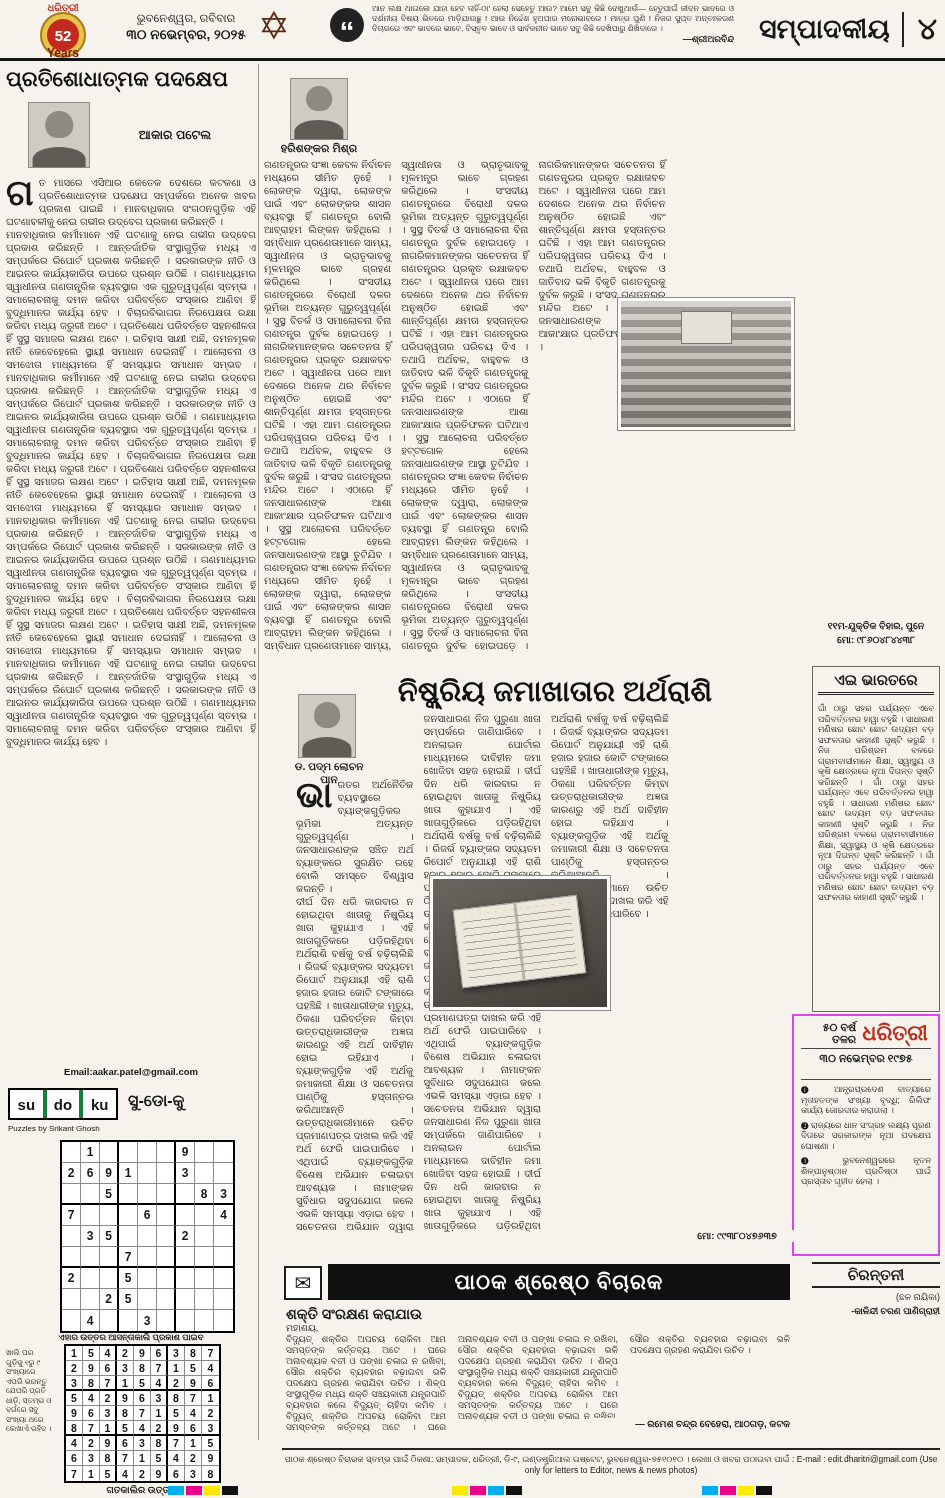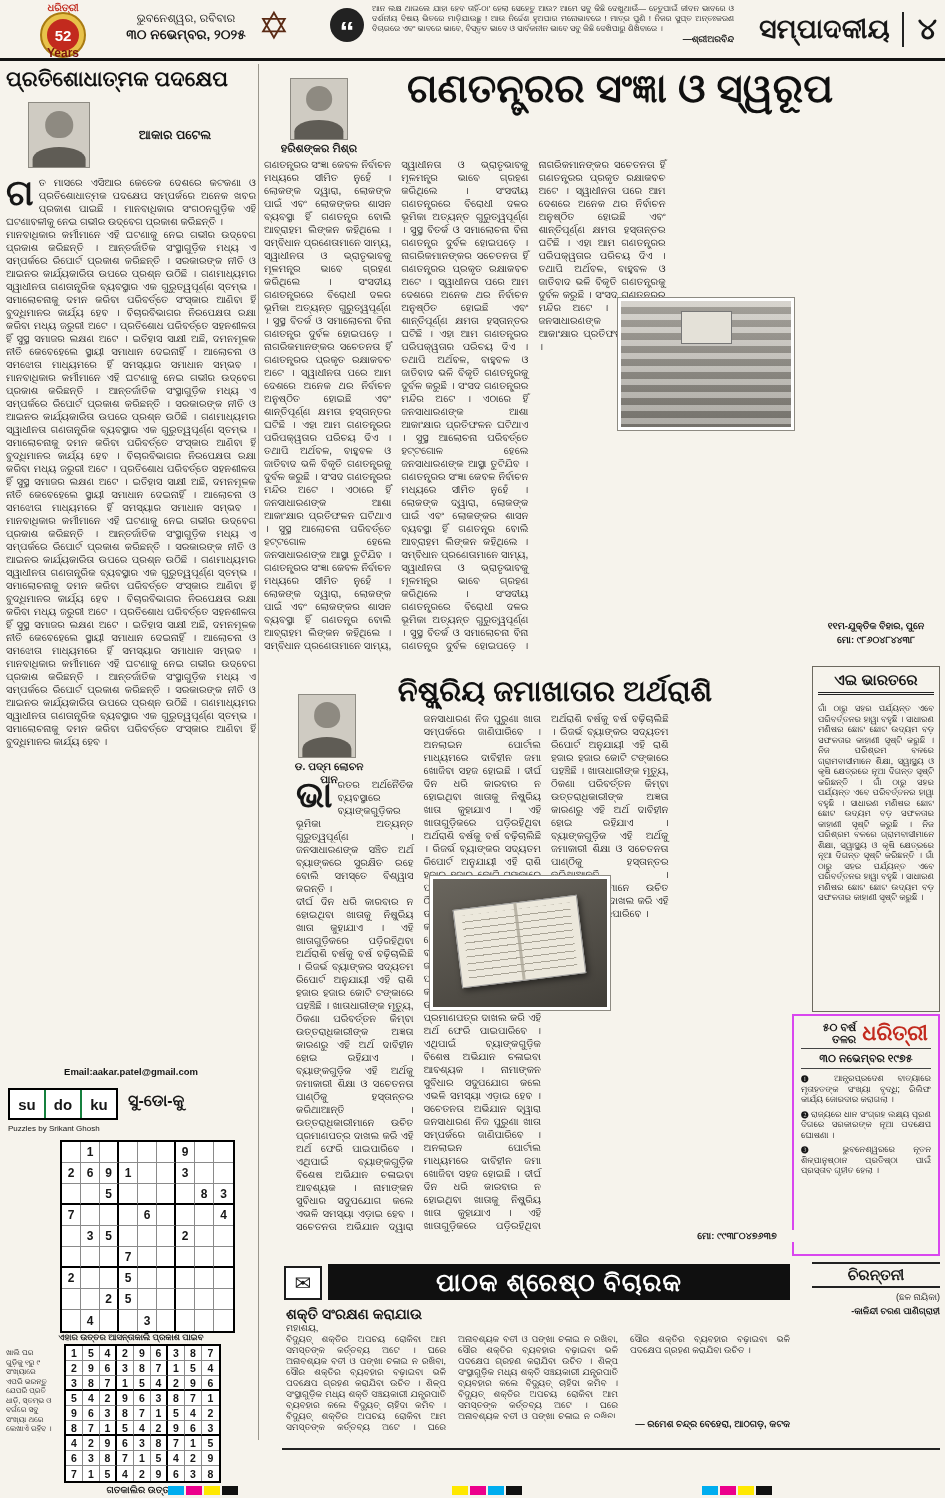--- a/index.html
+++ b/index.html
@@ -44,38 +44,38 @@
 .book{position:absolute;left:14%;top:18%;width:72%;height:62%;background:#ece8dc;transform:rotate(-7deg);border:1px solid #999;box-shadow:2px 3px 6px rgba(0,0,0,.5)}
 .book:before{content:"";position:absolute;left:49%;top:0;width:2%;height:100%;background:#b9b4a6}
 .book .lines{position:absolute;inset:8% 6%;background:repeating-linear-gradient(180deg,transparent 0 6px,#a9a496 6px 7px)}
 
 .ei-box{position:absolute;left:812px;top:666px;width:128px;height:346px;border:1px solid #6d695f;padding:4px 5px;overflow:hidden}
 .ei-title{font-weight:bold;text-align:center;font-size:15px;border-bottom:3px double #222;padding-bottom:3px;margin-bottom:8px}
 .fifty-box{position:absolute;left:792px;top:1014px;width:148px;height:242px;border:2px solid #d946ef;padding:5px 7px;overflow:hidden}
 .fifty-head{display:flex;align-items:center;justify-content:center;gap:6px;border-bottom:1px solid #444;padding-bottom:3px}
 .fifty-small{font-size:11px;font-weight:bold;width:52px;line-height:12px;text-align:right}
 .fifty-brand{font-size:21px;font-weight:bold;color:#c22a1e}
-.fifty-date{text-align:center;font-weight:bold;font-size:11px;margin:3px 0;border-bottom:1px solid #444;padding-bottom:3px}
+.fifty-date{text-align:center;font-weight:bold;font-size:11px;margin:3px 0;border-bottom:1px solid #444;padding-bottom:14px}
 .fifty-item{font-size:8.5px;line-height:10.5px;text-align:justify;margin-top:4px}
 .chi-box{position:absolute;left:812px;top:1262px;width:128px;height:168px;overflow:hidden}
 .chi-title{text-align:center;font-weight:bold;font-size:15px;border-top:2px solid #222;border-bottom:2px solid #222;padding:2px 0;margin-bottom:4px}
 .chi-quote{font-size:9px;line-height:11.5px;text-align:justify}
 .chi-src,.chi-author{text-align:right;font-size:9px;margin-top:3px}
 .chi-author{font-weight:bold}
 
 .mail-icon{position:absolute;left:284px;top:1266px;width:38px;height:34px;border:2px solid #1c1c1c;background:#fff;color:#1c1c1c;font-size:20px;text-align:center;line-height:30px}
-.banner{position:absolute;left:328px;top:1264px;width:462px;height:36px;background:#101010;color:#fff;text-align:center;font-weight:bold;font-size:25px;line-height:36px;letter-spacing:1px}
+.banner{position:absolute;left:328px;top:1264px;width:462px;height:36px;background:#101010;color:#fff;text-align:center;font-weight:bold;font-size:21px;line-height:36px;letter-spacing:1px}
 .letter-title{position:absolute;left:286px;top:1306px;font-weight:bold;font-size:14.5px}
 .signature{position:absolute;left:590px;top:1418px;width:200px;text-align:right;font-weight:bold;font-size:9.5px;background:#f6f3ec}
 
 .footer{position:absolute;left:282px;top:1448px;width:658px;height:42px;border-top:2px solid #222;padding-top:4px;text-align:center;font-size:8.5px;line-height:11px}
 
 .sudoku{position:absolute;left:6px;top:1086px;width:250px;height:408px}
 .sdk-logo{position:absolute;left:2px;top:2px;width:110px;height:32px;border:2px solid #000;display:flex;background:#fff}
-.sdk-logo span{flex:1;display:flex;align-items:center;justify-content:center;font-weight:bold;font-size:15px;border-right:2px solid #15803d}
+.sdk-logo span{flex:1;display:flex;align-items:center;justify-content:center;font-weight:bold;font-size:15px;border-right:4px solid #15803d}
 .sdk-logo span:last-child{border-right:0}
 .sdk-title{position:absolute;left:122px;top:6px;font-weight:bold;font-size:16px}
 .sdk-byline{position:absolute;left:2px;top:38px;width:160px;font-size:8px}
 .sgrid{display:grid;border:2px solid #000;background:#fff;position:absolute}
 .sgrid .cell{display:flex;align-items:center;justify-content:center;font-weight:bold;border-right:1px solid #8a8a8a;border-bottom:1px solid #8a8a8a}
 .sgrid .cell:nth-child(3n){border-right:2px solid #000}
 .sgrid .cell:nth-child(9n){border-right:0}
 .sgrid .cell:nth-child(n+19):nth-child(-n+27),
 .sgrid .cell:nth-child(n+46):nth-child(-n+54){border-bottom:2px solid #000}
 .sgrid .cell:nth-child(n+73){border-bottom:0}
@@ -127,21 +127,20 @@
     <div class="head"></div>
       <div class="shoulders"></div>
   </div>
   <div class="abs byline" style="left:100px;top:128px;width:150px;font-size:12.5px">ଆକାର ପଟେଲ</div>
   <div class="abs body-text" style="left:6px;top:176px;width:250px;height:886px">
     <p class="lede">ଗତ ମାସରେ ଏସିଆର କେତେକ ଦେଶରେ କଟକଣା ଓ ପ୍ରତିଶୋଧାତ୍ମକ ପଦକ୍ଷେପ ସମ୍ପର୍କରେ ଅନେକ ଖବର ପ୍ରକାଶ ପାଇଛି । ମାନବାଧିକାର ସଂଗଠନଗୁଡ଼ିକ ଏହି ଘଟଣାବଳୀକୁ ନେଇ ଗଭୀର ଉଦ୍‌ବେଗ ପ୍ରକାଶ କରିଛନ୍ତି ।</p>
     <p>ମାନବାଧିକାର କର୍ମୀମାନେ ଏହି ଘଟଣାକୁ ନେଇ ଗଭୀର ଉଦ୍‌ବେଗ ପ୍ରକାଶ କରିଛନ୍ତି । ଆନ୍ତର୍ଜାତିକ ସଂସ୍ଥାଗୁଡ଼ିକ ମଧ୍ୟ ଏ ସମ୍ପର୍କରେ ରିପୋର୍ଟ ପ୍ରକାଶ କରିଛନ୍ତି । ସରକାରଙ୍କ ନୀତି ଓ ଆଇନର କାର୍ଯ୍ୟକାରିତା ଉପରେ ପ୍ରଶ୍ନ ଉଠିଛି । ଗଣମାଧ୍ୟମର ସ୍ୱାଧୀନତା ଗଣତାନ୍ତ୍ରିକ ବ୍ୟବସ୍ଥାର ଏକ ଗୁରୁତ୍ୱପୂର୍ଣ୍ଣ ସ୍ତମ୍ଭ । ସମାଲୋଚନାକୁ ଦମନ କରିବା ପରିବର୍ତ୍ତେ ସଂସ୍କାର ଆଣିବା ହିଁ ବୁଦ୍ଧିମାନର କାର୍ଯ୍ୟ ହେବ । ବିଚାରବିଭାଗର ନିରପେକ୍ଷତା ରକ୍ଷା କରିବା ମଧ୍ୟ ଜରୁରୀ ଅଟେ । ପ୍ରତିଶୋଧ ପରିବର୍ତ୍ତେ ସହନଶୀଳତା ହିଁ ସୁସ୍ଥ ସମାଜର ଲକ୍ଷଣ ଅଟେ । ଇତିହାସ ସାକ୍ଷୀ ଅଛି, ଦମନମୂଳକ ନୀତି କେବେହେଲେ ସ୍ଥାୟୀ ସମାଧାନ ଦେଇନାହିଁ । ଆଲୋଚନା ଓ ସମଝୋତା ମାଧ୍ୟମରେ ହିଁ ସମସ୍ୟାର ସମାଧାନ ସମ୍ଭବ । ମାନବାଧିକାର କର୍ମୀମାନେ ଏହି ଘଟଣାକୁ ନେଇ ଗଭୀର ଉଦ୍‌ବେଗ ପ୍ରକାଶ କରିଛନ୍ତି । ଆନ୍ତର୍ଜାତିକ ସଂସ୍ଥାଗୁଡ଼ିକ ମଧ୍ୟ ଏ ସମ୍ପର୍କରେ ରିପୋର୍ଟ ପ୍ରକାଶ କରିଛନ୍ତି । ସରକାରଙ୍କ ନୀତି ଓ ଆଇନର କାର୍ଯ୍ୟକାରିତା ଉପରେ ପ୍ରଶ୍ନ ଉଠିଛି । ଗଣମାଧ୍ୟମର ସ୍ୱାଧୀନତା ଗଣତାନ୍ତ୍ରିକ ବ୍ୟବସ୍ଥାର ଏକ ଗୁରୁତ୍ୱପୂର୍ଣ୍ଣ ସ୍ତମ୍ଭ । ସମାଲୋଚନାକୁ ଦମନ କରିବା ପରିବର୍ତ୍ତେ ସଂସ୍କାର ଆଣିବା ହିଁ ବୁଦ୍ଧିମାନର କାର୍ଯ୍ୟ ହେବ । ବିଚାରବିଭାଗର ନିରପେକ୍ଷତା ରକ୍ଷା କରିବା ମଧ୍ୟ ଜରୁରୀ ଅଟେ । ପ୍ରତିଶୋଧ ପରିବର୍ତ୍ତେ ସହନଶୀଳତା ହିଁ ସୁସ୍ଥ ସମାଜର ଲକ୍ଷଣ ଅଟେ । ଇତିହାସ ସାକ୍ଷୀ ଅଛି, ଦମନମୂଳକ ନୀତି କେବେହେଲେ ସ୍ଥାୟୀ ସମାଧାନ ଦେଇନାହିଁ । ଆଲୋଚନା ଓ ସମଝୋତା ମାଧ୍ୟମରେ ହିଁ ସମସ୍ୟାର ସମାଧାନ ସମ୍ଭବ । ମାନବାଧିକାର କର୍ମୀମାନେ ଏହି ଘଟଣାକୁ ନେଇ ଗଭୀର ଉଦ୍‌ବେଗ ପ୍ରକାଶ କରିଛନ୍ତି । ଆନ୍ତର୍ଜାତିକ ସଂସ୍ଥାଗୁଡ଼ିକ ମଧ୍ୟ ଏ ସମ୍ପର୍କରେ ରିପୋର୍ଟ ପ୍ରକାଶ କରିଛନ୍ତି । ସରକାରଙ୍କ ନୀତି ଓ ଆଇନର କାର୍ଯ୍ୟକାରିତା ଉପରେ ପ୍ରଶ୍ନ ଉଠିଛି । ଗଣମାଧ୍ୟମର ସ୍ୱାଧୀନତା ଗଣତାନ୍ତ୍ରିକ ବ୍ୟବସ୍ଥାର ଏକ ଗୁରୁତ୍ୱପୂର୍ଣ୍ଣ ସ୍ତମ୍ଭ । ସମାଲୋଚନାକୁ ଦମନ କରିବା ପରିବର୍ତ୍ତେ ସଂସ୍କାର ଆଣିବା ହିଁ ବୁଦ୍ଧିମାନର କାର୍ଯ୍ୟ ହେବ । ବିଚାରବିଭାଗର ନିରପେକ୍ଷତା ରକ୍ଷା କରିବା ମଧ୍ୟ ଜରୁରୀ ଅଟେ । ପ୍ରତିଶୋଧ ପରିବର୍ତ୍ତେ ସହନଶୀଳତା ହିଁ ସୁସ୍ଥ ସମାଜର ଲକ୍ଷଣ ଅଟେ । ଇତିହାସ ସାକ୍ଷୀ ଅଛି, ଦମନମୂଳକ ନୀତି କେବେହେଲେ ସ୍ଥାୟୀ ସମାଧାନ ଦେଇନାହିଁ । ଆଲୋଚନା ଓ ସମଝୋତା ମାଧ୍ୟମରେ ହିଁ ସମସ୍ୟାର ସମାଧାନ ସମ୍ଭବ । ମାନବାଧିକାର କର୍ମୀମାନେ ଏହି ଘଟଣାକୁ ନେଇ ଗଭୀର ଉଦ୍‌ବେଗ ପ୍ରକାଶ କରିଛନ୍ତି । ଆନ୍ତର୍ଜାତିକ ସଂସ୍ଥାଗୁଡ଼ିକ ମଧ୍ୟ ଏ ସମ୍ପର୍କରେ ରିପୋର୍ଟ ପ୍ରକାଶ କରିଛନ୍ତି । ସରକାରଙ୍କ ନୀତି ଓ ଆଇନର କାର୍ଯ୍ୟକାରିତା ଉପରେ ପ୍ରଶ୍ନ ଉଠିଛି । ଗଣମାଧ୍ୟମର ସ୍ୱାଧୀନତା ଗଣତାନ୍ତ୍ରିକ ବ୍ୟବସ୍ଥାର ଏକ ଗୁରୁତ୍ୱପୂର୍ଣ୍ଣ ସ୍ତମ୍ଭ । ସମାଲୋଚନାକୁ ଦମନ କରିବା ପରିବର୍ତ୍ତେ ସଂସ୍କାର ଆଣିବା ହିଁ ବୁଦ୍ଧିମାନର କାର୍ଯ୍ୟ ହେବ ।</p>
   </div>
   <div class="abs contact" style="left:6px;top:1066px;width:250px">Email:aakar.patel@gmail.com</div>
 
-  <div class="abs headline" style="left:360px;top:64px;width:520px;font-size:40px;line-height:48px;text-align:center">ଗଣତନ୍ତ୍ରର ସଂଜ୍ଞା ଓ ସ୍ୱରୂପ</div>
   <div class="photo headshot" style="left:290px;top:78px;width:58px;height:62px">
     <div class="head"></div>
       <div class="shoulders"></div>
   </div>
   <div class="abs byline" style="left:272px;top:142px;width:94px;font-size:11px">ହରିଶଙ୍କର ମିଶ୍ର</div>
 
   <div class="abs body-text cols5" style="left:264px;top:158px;width:676px;height:504px">
     <p>ଗଣତନ୍ତ୍ରର ସଂଜ୍ଞା କେବଳ ନିର୍ବାଚନ ମଧ୍ୟରେ ସୀମିତ ନୁହେଁ । ଲୋକଙ୍କ ଦ୍ୱାରା, ଲୋକଙ୍କ ପାଇଁ ଏବଂ ଲୋକଙ୍କର ଶାସନ ବ୍ୟବସ୍ଥା ହିଁ ଗଣତନ୍ତ୍ର ବୋଲି ଆବ୍ରାହମ ଲିଙ୍କନ କହିଥିଲେ । ସମ୍ବିଧାନ ପ୍ରଣେତାମାନେ ସାମ୍ୟ, ସ୍ୱାଧୀନତା ଓ ଭ୍ରାତୃଭାବକୁ ମୂଳମନ୍ତ୍ର ଭାବେ ଗ୍ରହଣ କରିଥିଲେ । ସଂସଦୀୟ ଗଣତନ୍ତ୍ରରେ ବିରୋଧୀ ଦଳର ଭୂମିକା ଅତ୍ୟନ୍ତ ଗୁରୁତ୍ୱପୂର୍ଣ୍ଣ । ସୁସ୍ଥ ବିତର୍କ ଓ ସମାଲୋଚନା ବିନା ଗଣତନ୍ତ୍ର ଦୁର୍ବଳ ହୋଇପଡ଼େ । ନାଗରିକମାନଙ୍କର ସଚେତନତା ହିଁ ଗଣତନ୍ତ୍ରର ପ୍ରକୃତ ରକ୍ଷାକବଚ ଅଟେ । ସ୍ୱାଧୀନତା ପରେ ଆମ ଦେଶରେ ଅନେକ ଥର ନିର୍ବାଚନ ଅନୁଷ୍ଠିତ ହୋଇଛି ଏବଂ ଶାନ୍ତିପୂର୍ଣ୍ଣ କ୍ଷମତା ହସ୍ତାନ୍ତର ଘଟିଛି । ଏହା ଆମ ଗଣତନ୍ତ୍ରର ପରିପକ୍ୱତାର ପରିଚୟ ଦିଏ । ତଥାପି ଅର୍ଥବଳ, ବାହୁବଳ ଓ ଜାତିବାଦ ଭଳି ବିକୃତି ଗଣତନ୍ତ୍ରକୁ ଦୁର୍ବଳ କରୁଛି । ସଂସଦ ଗଣତନ୍ତ୍ରର ମନ୍ଦିର ଅଟେ । ଏଠାରେ ହିଁ ଜନସାଧାରଣଙ୍କ ଆଶା ଆକାଂକ୍ଷାର ପ୍ରତିଫଳନ ଘଟିଥାଏ । ସୁସ୍ଥ ଆଲୋଚନା ପରିବର୍ତ୍ତେ ହଟ୍ଟଗୋଳ ହେଲେ ଜନସାଧାରଣଙ୍କ ଆସ୍ଥା ତୁଟିଯିବ । ଗଣତନ୍ତ୍ରର ସଂଜ୍ଞା କେବଳ ନିର୍ବାଚନ ମଧ୍ୟରେ ସୀମିତ ନୁହେଁ । ଲୋକଙ୍କ ଦ୍ୱାରା, ଲୋକଙ୍କ ପାଇଁ ଏବଂ ଲୋକଙ୍କର ଶାସନ ବ୍ୟବସ୍ଥା ହିଁ ଗଣତନ୍ତ୍ର ବୋଲି ଆବ୍ରାହମ ଲିଙ୍କନ କହିଥିଲେ । ସମ୍ବିଧାନ ପ୍ରଣେତାମାନେ ସାମ୍ୟ, ସ୍ୱାଧୀନତା ଓ ଭ୍ରାତୃଭାବକୁ ମୂଳମନ୍ତ୍ର ଭାବେ ଗ୍ରହଣ କରିଥିଲେ । ସଂସଦୀୟ ଗଣତନ୍ତ୍ରରେ ବିରୋଧୀ ଦଳର ଭୂମିକା ଅତ୍ୟନ୍ତ ଗୁରୁତ୍ୱପୂର୍ଣ୍ଣ । ସୁସ୍ଥ ବିତର୍କ ଓ ସମାଲୋଚନା ବିନା ଗଣତନ୍ତ୍ର ଦୁର୍ବଳ ହୋଇପଡ଼େ । ନାଗରିକମାନଙ୍କର ସଚେତନତା ହିଁ ଗଣତନ୍ତ୍ରର ପ୍ରକୃତ ରକ୍ଷାକବଚ ଅଟେ । ସ୍ୱାଧୀନତା ପରେ ଆମ ଦେଶରେ ଅନେକ ଥର ନିର୍ବାଚନ ଅନୁଷ୍ଠିତ ହୋଇଛି ଏବଂ ଶାନ୍ତିପୂର୍ଣ୍ଣ କ୍ଷମତା ହସ୍ତାନ୍ତର ଘଟିଛି । ଏହା ଆମ ଗଣତନ୍ତ୍ରର ପରିପକ୍ୱତାର ପରିଚୟ ଦିଏ । ତଥାପି ଅର୍ଥବଳ, ବାହୁବଳ ଓ ଜାତିବାଦ ଭଳି ବିକୃତି ଗଣତନ୍ତ୍ରକୁ ଦୁର୍ବଳ କରୁଛି । ସଂସଦ ଗଣତନ୍ତ୍ରର ମନ୍ଦିର ଅଟେ । ଏଠାରେ ହିଁ ଜନସାଧାରଣଙ୍କ ଆଶା ଆକାଂକ୍ଷାର ପ୍ରତିଫଳନ ଘଟିଥାଏ । ସୁସ୍ଥ ଆଲୋଚନା ପରିବର୍ତ୍ତେ ହଟ୍ଟଗୋଳ ହେଲେ ଜନସାଧାରଣଙ୍କ ଆସ୍ଥା ତୁଟିଯିବ । ଗଣତନ୍ତ୍ରର ସଂଜ୍ଞା କେବଳ ନିର୍ବାଚନ ମଧ୍ୟରେ ସୀମିତ ନୁହେଁ । ଲୋକଙ୍କ ଦ୍ୱାରା, ଲୋକଙ୍କ ପାଇଁ ଏବଂ ଲୋକଙ୍କର ଶାସନ ବ୍ୟବସ୍ଥା ହିଁ ଗଣତନ୍ତ୍ର ବୋଲି ଆବ୍ରାହମ ଲିଙ୍କନ କହିଥିଲେ । ସମ୍ବିଧାନ ପ୍ରଣେତାମାନେ ସାମ୍ୟ, ସ୍ୱାଧୀନତା ଓ ଭ୍ରାତୃଭାବକୁ ମୂଳମନ୍ତ୍ର ଭାବେ ଗ୍ରହଣ କରିଥିଲେ । ସଂସଦୀୟ ଗଣତନ୍ତ୍ରରେ ବିରୋଧୀ ଦଳର ଭୂମିକା ଅତ୍ୟନ୍ତ ଗୁରୁତ୍ୱପୂର୍ଣ୍ଣ । ସୁସ୍ଥ ବିତର୍କ ଓ ସମାଲୋଚନା ବିନା ଗଣତନ୍ତ୍ର ଦୁର୍ବଳ ହୋଇପଡ଼େ । ନାଗରିକମାନଙ୍କର ସଚେତନତା ହିଁ ଗଣତନ୍ତ୍ରର ପ୍ରକୃତ ରକ୍ଷାକବଚ ଅଟେ । ସ୍ୱାଧୀନତା ପରେ ଆମ ଦେଶରେ ଅନେକ ଥର ନିର୍ବାଚନ ଅନୁଷ୍ଠିତ ହୋଇଛି ଏବଂ ଶାନ୍ତିପୂର୍ଣ୍ଣ କ୍ଷମତା ହସ୍ତାନ୍ତର ଘଟିଛି । ଏହା ଆମ ଗଣତନ୍ତ୍ରର ପରିପକ୍ୱତାର ପରିଚୟ ଦିଏ । ତଥାପି ଅର୍ଥବଳ, ବାହୁବଳ ଓ ଜାତିବାଦ ଭଳି ବିକୃତି ଗଣତନ୍ତ୍ରକୁ ଦୁର୍ବଳ କରୁଛି । ସଂସଦ ଗଣତନ୍ତ୍ରର ମନ୍ଦିର ଅଟେ । ଏଠାରେ ହିଁ ଜନସାଧାରଣଙ୍କ ଆଶା ଆକାଂକ୍ଷାର ପ୍ରତିଫଳନ ଘଟିଥାଏ ।</p>
   </div>
 
@@ -197,20 +196,21 @@
   </div>
 
   <div class="mail-icon">✉</div>
   <div class="banner">ପାଠକ ଶ୍ରେଷ୍ଠ ବିଚାରକ</div>
   <div class="letter-title">ଶକ୍ତି ସଂରକ୍ଷଣ କରାଯାଉ</div>
   <div class="abs" style="left:286px;top:1322px;width:80px;font-size:9.5px;font-weight:normal">ମହାଶୟ,</div>
   <div class="abs small-text cols3" style="left:286px;top:1334px;width:504px;height:104px;font-size:9px;line-height:11px">ବିଦ୍ୟୁତ୍ ଶକ୍ତିର ଅପଚୟ ରୋକିବା ଆମ ସମସ୍ତଙ୍କ କର୍ତ୍ତବ୍ୟ ଅଟେ । ଘରେ ଅନାବଶ୍ୟକ ବତୀ ଓ ପଙ୍ଖା ଚଳାଇ ନ ରଖିବା, ସୌର ଶକ୍ତିର ବ୍ୟବହାର ବଢ଼ାଇବା ଭଳି ପଦକ୍ଷେପ ଗ୍ରହଣ କରାଯିବା ଉଚିତ । ଶିଳ୍ପ ସଂସ୍ଥାଗୁଡ଼ିକ ମଧ୍ୟ ଶକ୍ତି ସଞ୍ଚୟକାରୀ ଯନ୍ତ୍ରପାତି ବ୍ୟବହାର କଲେ ବିଦ୍ୟୁତ୍ ଚାହିଦା କମିବ । ବିଦ୍ୟୁତ୍ ଶକ୍ତିର ଅପଚୟ ରୋକିବା ଆମ ସମସ୍ତଙ୍କ କର୍ତ୍ତବ୍ୟ ଅଟେ । ଘରେ ଅନାବଶ୍ୟକ ବତୀ ଓ ପଙ୍ଖା ଚଳାଇ ନ ରଖିବା, ସୌର ଶକ୍ତିର ବ୍ୟବହାର ବଢ଼ାଇବା ଭଳି ପଦକ୍ଷେପ ଗ୍ରହଣ କରାଯିବା ଉଚିତ । ଶିଳ୍ପ ସଂସ୍ଥାଗୁଡ଼ିକ ମଧ୍ୟ ଶକ୍ତି ସଞ୍ଚୟକାରୀ ଯନ୍ତ୍ରପାତି ବ୍ୟବହାର କଲେ ବିଦ୍ୟୁତ୍ ଚାହିଦା କମିବ । ବିଦ୍ୟୁତ୍ ଶକ୍ତିର ଅପଚୟ ରୋକିବା ଆମ ସମସ୍ତଙ୍କ କର୍ତ୍ତବ୍ୟ ଅଟେ । ଘରେ ଅନାବଶ୍ୟକ ବତୀ ଓ ପଙ୍ଖା ଚଳାଇ ନ ରଖିବା, ସୌର ଶକ୍ତିର ବ୍ୟବହାର ବଢ଼ାଇବା ଭଳି ପଦକ୍ଷେପ ଗ୍ରହଣ କରାଯିବା ଉଚିତ ।</div>
   <div class="signature">— ରମେଶ ଚନ୍ଦ୍ର ବେହେରା, ଆଠଗଡ଼, କଟକ</div>
 
   <div class="footer">
+    <div>ପାଠକ ଶ୍ରେଷ୍ଠ ବିଚାରକ ସ୍ତମ୍ଭ ପାଇଁ ଠିକଣା: ସମ୍ପାଦକ, ଧରିତ୍ରୀ, ଡି-୯, ଇଣ୍ଡଷ୍ଟ୍ରିଆଲ ଇଷ୍ଟେଟ, ଭୁବନେଶ୍ୱର-୭୫୧୦୧୦ । ଲେଖା ଓ ଖବର ପଠାଇବା ପାଇଁ : E-mail : edit.dharitri@gmail.com (Use only for letters to Editor, news &amp; news photos)</div>
   </div>
 
   <div class="sudoku">
     <div class="sdk-logo">
       <span>su</span>
       <span>do</span>
       <span>ku</span>
     </div>
     <div class="sdk-title">ସୁ-ଡୋ-କୁ</div>
     <div class="sdk-byline">Puzzles by Srikant Ghosh</div>

